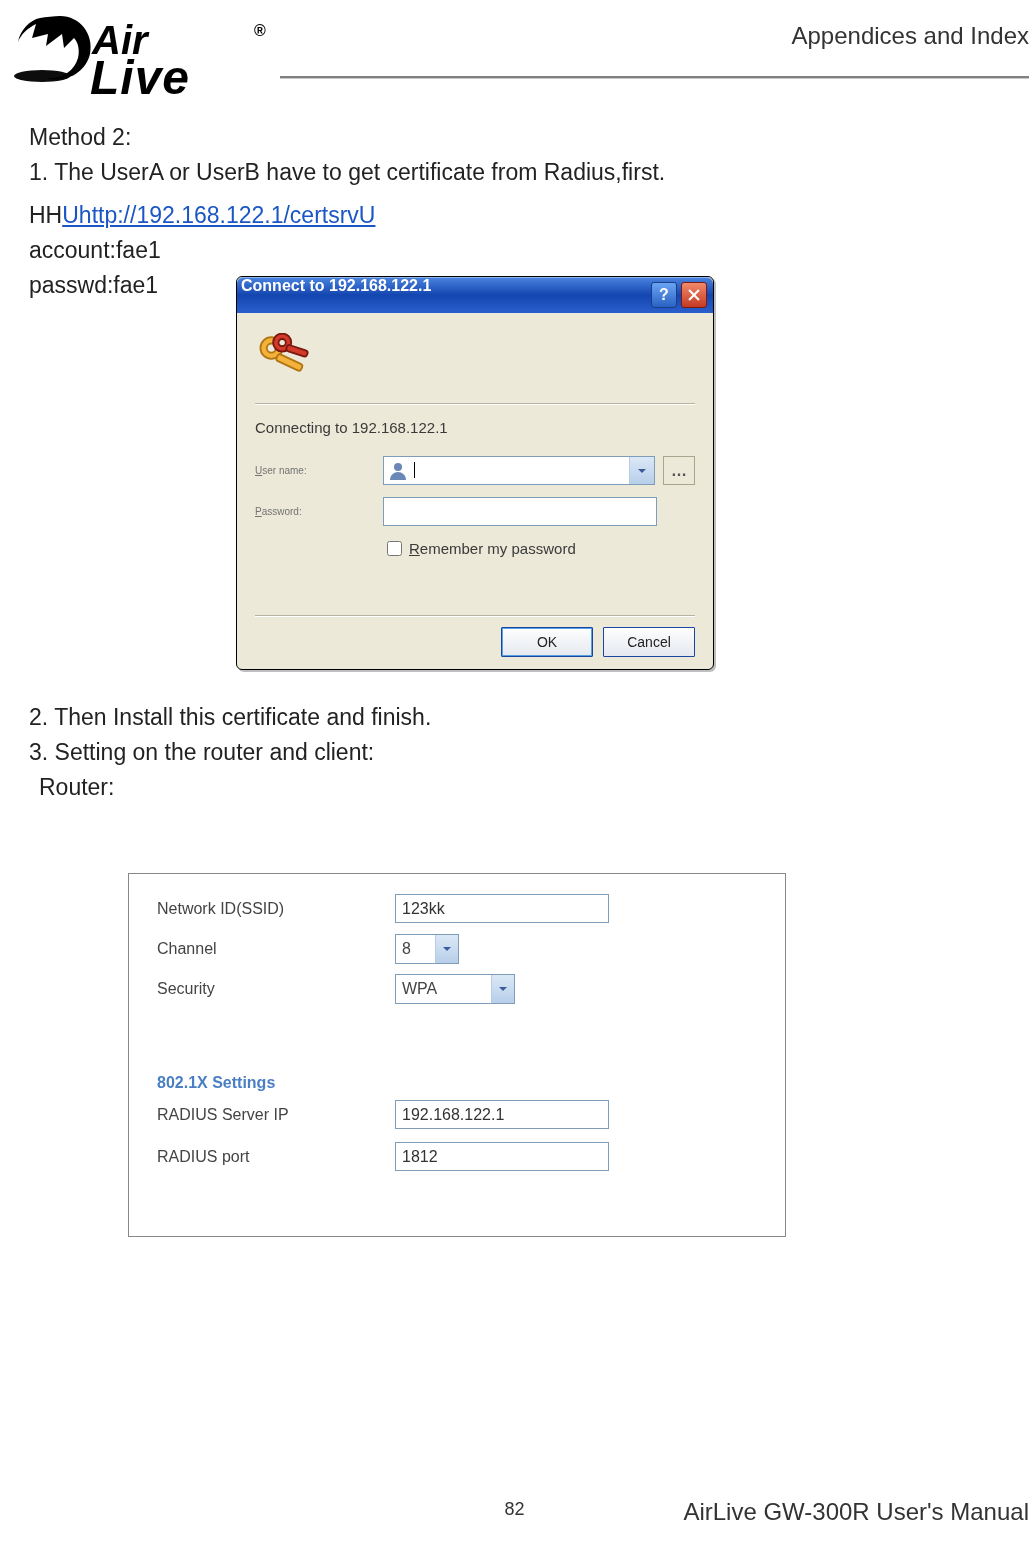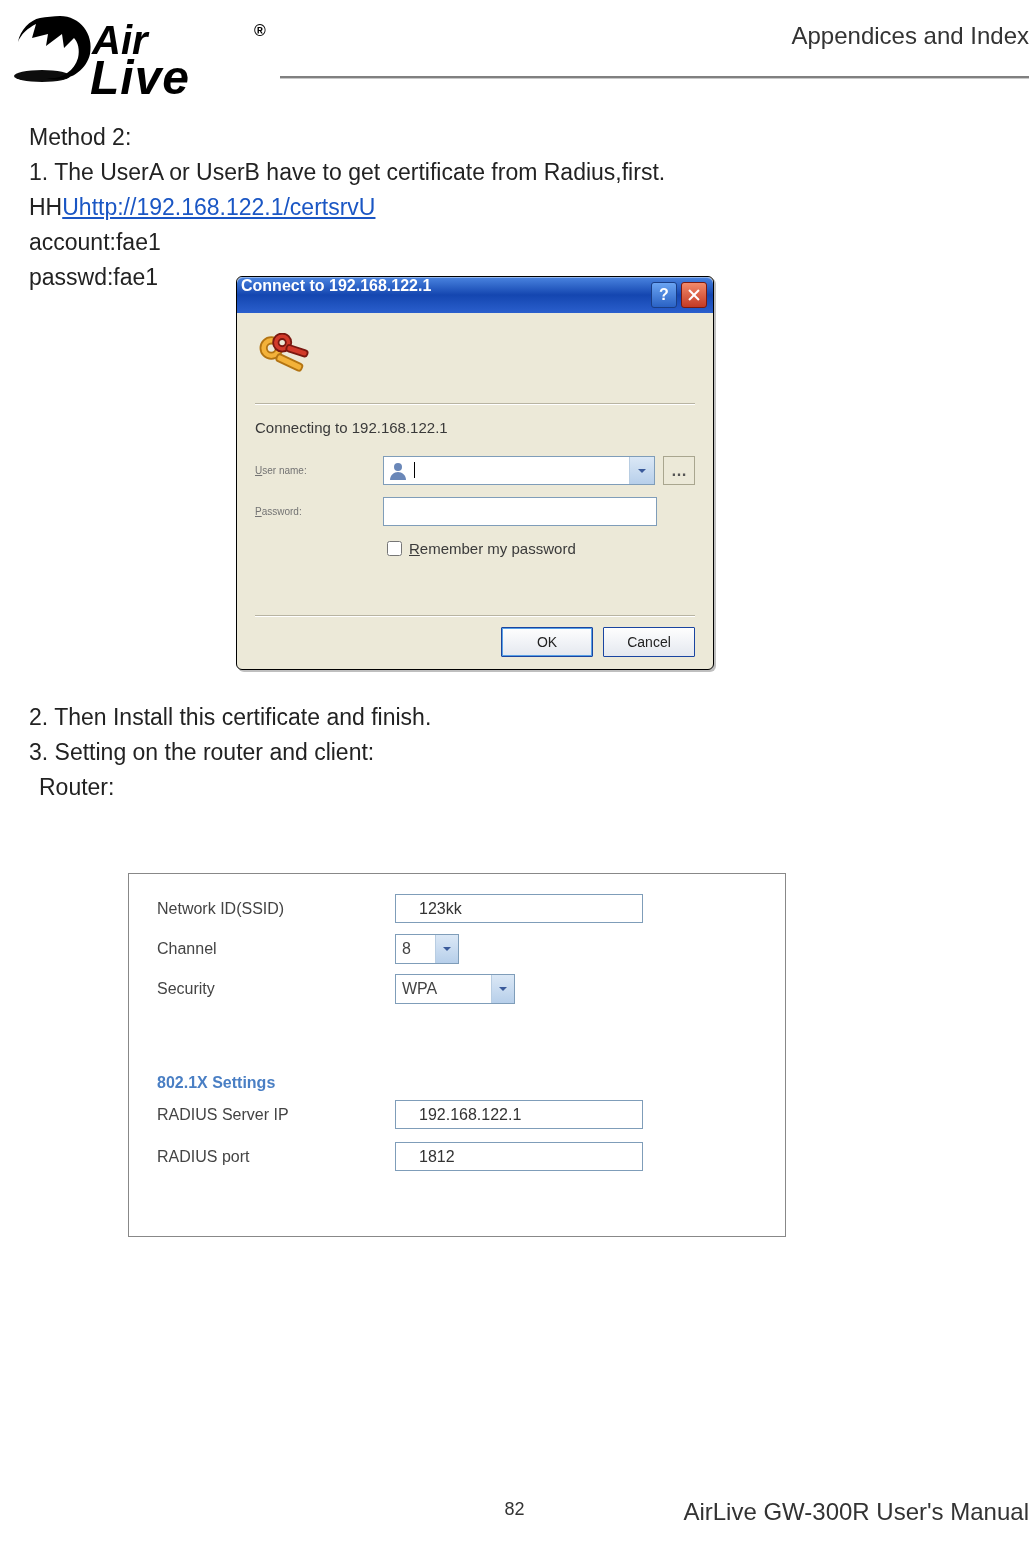--- a/index.html
+++ b/index.html
@@ -44,21 +44,21 @@
   .btnrow{position:absolute;right:18px;bottom:12px;display:flex;gap:10px}
   .xpbtn{min-width:92px;height:30px;border:1px solid #1a45a0;border-radius:1px;
        background:linear-gradient(#fefefe,#e4e8ef);font-family:Tahoma,sans-serif;font-size:14px;
        display:flex;align-items:center;justify-content:center;cursor:pointer;box-sizing:border-box}
   .xpbtn.default{box-shadow:inset 0 0 0 1px #58a0e6}
   .sep2{position:absolute;left:18px;right:18px;bottom:52px;height:0;border-top:1px solid #b8b4a2;border-bottom:1px solid #fff}
   .router-panel{position:absolute;left:128px;top:873px;width:656px;height:362px;background:#fff;
        border:1px solid #888;font-family:Tahoma,Arial,sans-serif;font-size:16px;color:#444}
   .rp-row{position:absolute;left:28px;display:flex;align-items:center}
   .rp-label{width:238px}
-  .rp-input{height:27px;border:1px solid #7f9db9;background:#fff;padding:0 23px;font-size:16px;color:#333}
+  .rp-input{height:27px;border:1px solid #7f9db9;background:#fff;padding:0 6px;font-size:16px;color:#333}
   .rp-select{height:28px;border:1px solid #7f9db9;background:#fff;display:flex;align-items:center;
        padding-left:6px;position:relative}
   .rp-select .dd{position:absolute;right:0;top:0;bottom:0;width:22px;
        background:linear-gradient(#dbe8f6,#b7cfea);border-left:1px solid #b8cde2;
        display:flex;align-items:center;justify-content:center}
   .section-title{color:#4a7fc4;font-weight:bold}
   .footer-pg{position:absolute;bottom:36px;left:0;right:0;text-align:center;font-size:18px;color:#333}
   .footer-right{position:absolute;bottom:30px;right:0;font-size:24px;color:#333}
 </style>
 </head>
@@ -79,21 +79,21 @@
         <text x="78" y="80" font-size="48" font-style="italic" letter-spacing="1"><tspan>Live</tspan></text>
         <text x="242" y="22" font-size="16" font-weight="bold"><tspan>®</tspan></text>
       </g>
     </svg>
   </div>
   <div class="logo-hr"></div>
 
   <div class="body-text" style="top:122px">
     <div>Method 2:</div>
     <div style="margin-top:4px">1. The UserA or UserB have to get certificate from Radius,first.</div>
-    <div style="margin-top:4px">
+    <div style="margin-top:12px">
       <span>HH</span><a href="#" class="link">Uhttp://192.168.122.1/certsrvU</a>
     </div>
     <div style="margin-top:4px">account:fae1</div>
     <div style="margin-top:4px">passwd:fae1</div>
   </div>
 
   <div class="dlg">
     <div class="titlebar">
       <span>Connect to 192.168.122.1</span>
       <div class="tb-icons">

